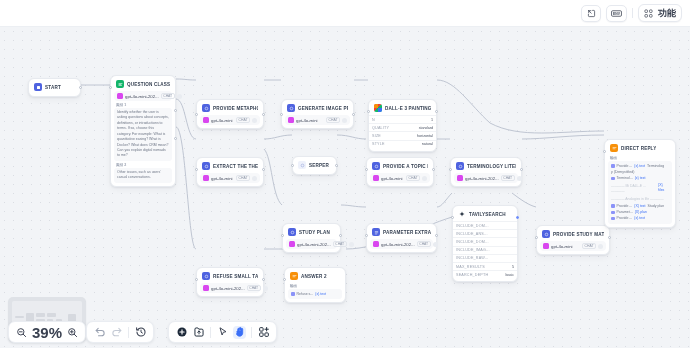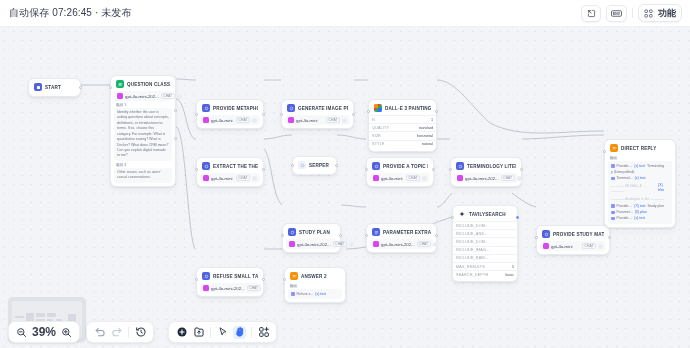--- a/index.html
+++ b/index.html
@@ -145,27 +145,26 @@
     display:flex; align-items:center; gap:4px; padding:0 6px;
     box-shadow:0 1px 3px rgba(16,24,40,.08);
     z-index:35;
   }
   #tbar-zoom { left:8px; }
   #tbar-hist { left:86px; }
   #tbar-tools { left:168px; }
   .tb-ico { width:13px; height:13px; display:flex; align-items:center; justify-content:center; cursor:pointer; border-radius:4px; }
   .tb-ico.active { background:#e8effe; }
   .tb-sep { width:1px; height:11px; background:#e8ebf0; margin:0 1px; }
-  .zoom-val { font-size:12px; color:#394050; font-weight:600; min-width:24px; text-align:center; }
+  .zoom-val { font-size:15px; color:#394050; font-weight:600; min-width:24px; text-align:center; }
 </style>
 </head>
 <body>
 
 <div id="header">
-  <div id="doc-title">自动保存 07:26:45 · 未发布</div>
 
   <div id="header-right">
 
     <div class="hbtn">
       <svg width="9" height="9" viewBox="0 0 16 16" fill="none">
         <path d="M3 3h4M3 3v4M3 3l4.5 4.5" stroke="#394050" stroke-width="1.3" stroke-linecap="round"></path>
         <path d="M2.5 9.5v2.5a1.5 1.5 0 001.5 1.5h8a1.5 1.5 0 001.5-1.5V4a1.5 1.5 0 00-1.5-1.5H10" stroke="#394050" stroke-width="1.3" stroke-linecap="round"></path>
       </svg>
     </div>
 

